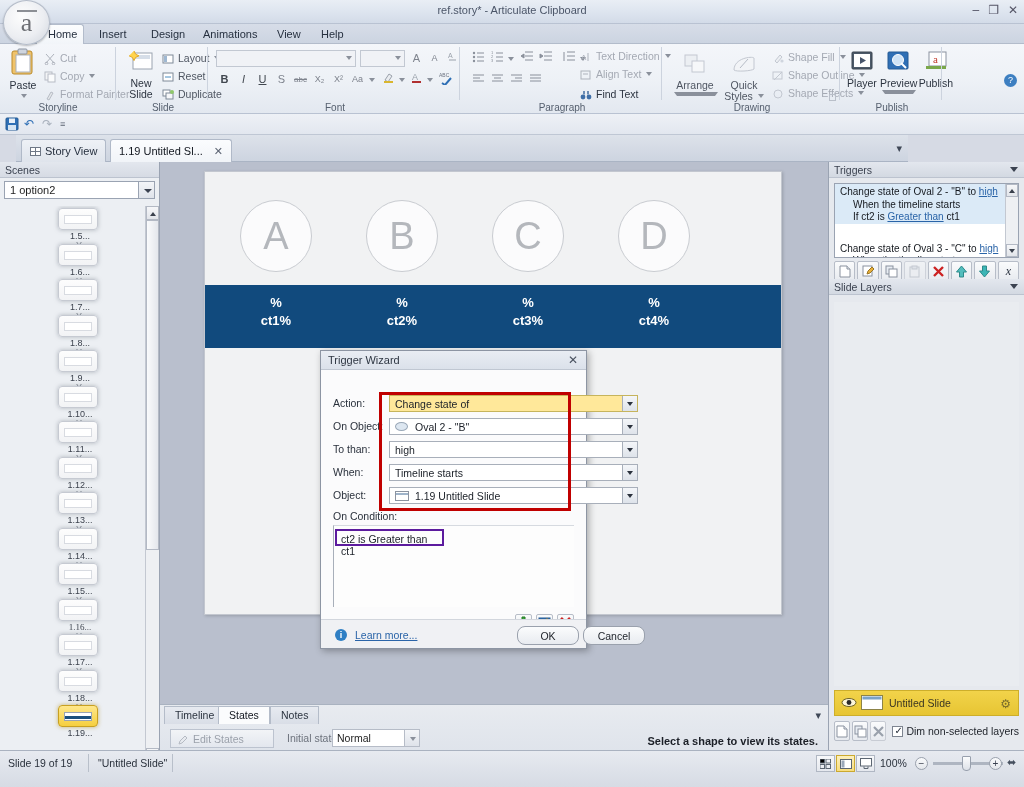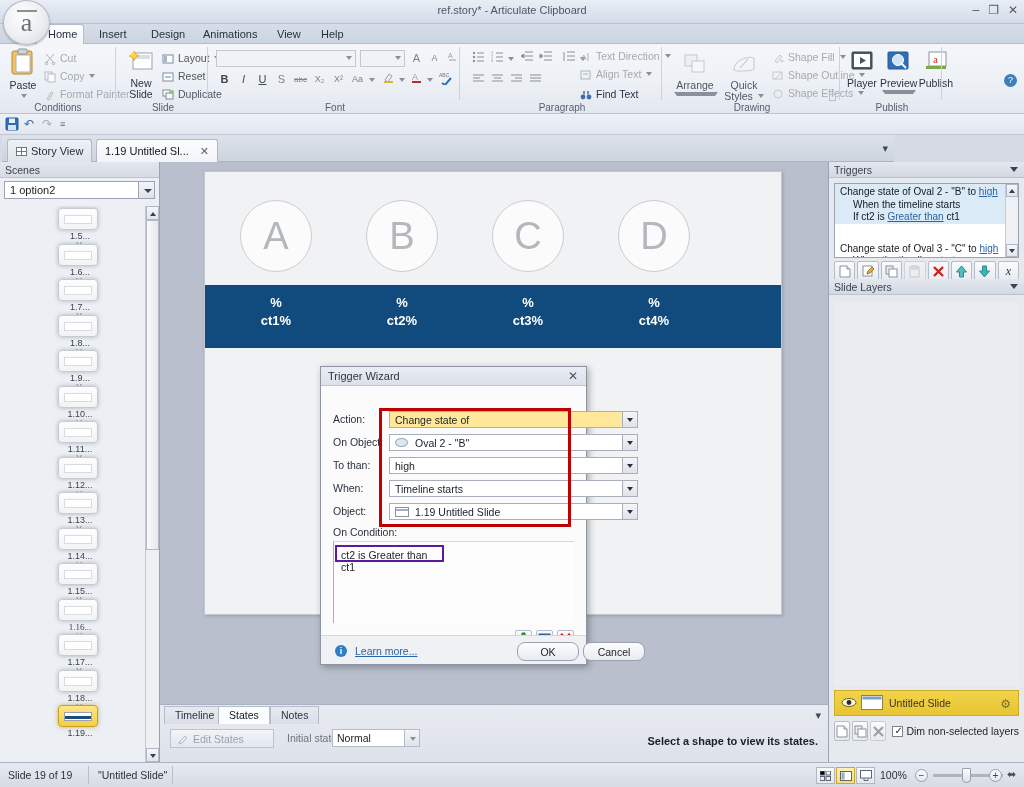--- a/index.html
+++ b/index.html
@@ -94,21 +94,21 @@
   
   .qat{
     position:absolute; left:0; top:114px; width:1024px; height:21px;
     background:linear-gradient(180deg,#eef1f6,#e2e7ef);
     border-bottom:1px solid #bfc7d4;
   }
   .qat .q{ position:absolute; top:3px; font-size:12px; }
 
   
   .doctabs{
-    position:absolute; left:2px; top:135px; width:892px; height:27px;
+    position:absolute; left:16px; top:135px; width:892px; height:27px;
     background:linear-gradient(180deg,#dde2ea,#cdd4e0);
     border-bottom:1px solid #aab4c4;
   }
   .dtab{
     position:absolute; top:4px; height:23px; line-height:22px; padding:0 8px;
     font-size:11px; color:#26303f; border:1px solid #b0b9c8; border-bottom:none;
     border-radius:3px 3px 0 0;
     background:linear-gradient(180deg,#eef1f6,#dfe4ec);
   }
   .dtab.active{ background:linear-gradient(180deg,#fbfcfe,#f1f4f8); color:#11161e;}
@@ -272,21 +272,21 @@
     background:linear-gradient(180deg,#fafbfc,#e7eaef);
     display:flex;align-items:center;justify-content:center;font-size:11px;
   }
   .dimlbl{ font-size:10.5px; color:#1d2128; margin-left:4px; white-space:nowrap;}
   .chk{ display:inline-block; width:11px;height:11px;border:1px solid #7d8490;background:#fff;
     position:relative; vertical-align:-2px; margin-right:3px;}
   .chk:after{content:"\2713"; position:absolute; left:1px; top:-2px; font-size:10px; color:#1b2430;}
 
   
   .statusbar{
-    position:absolute; left:0; bottom:0; width:1024px; height:25px;
+    position:absolute; left:0; bottom:0; width:1024px; height:37px;
     background:linear-gradient(180deg,#e7eaf0,#d6dbe4); border-top:1px solid #aab2c0;
     font-size:10.5px; color:#2a313c;
   }
   .st-cell{ position:absolute; top:6px; }
   .sb-div{ position:absolute; top:3px; width:1px; height:18px; background:#b8bfca;}
   .viewbtn{
     position:absolute; top:4px; width:19px;height:17px; border:1px solid #b0b7c3;
     background:linear-gradient(180deg,#f7f8fa,#e5e8ee); display:flex;align-items:center;justify-content:center;
     font-size:10px; color:#474e5a;
   }
@@ -297,21 +297,20 @@
   .zbtn{ position:absolute; top:6px; width:13px;height:13px;border-radius:50%;
     border:1px solid #9aa1ad; background:linear-gradient(180deg,#fafbfc,#e4e7ec);
     font-size:10px; text-align:center; line-height:11px; color:#3a4150;}
 
   
   .dialog{
     position:absolute; left:320px; top:350px; width:267px; height:299px;
     background:#f7f8f9; border:1px solid #8d95a3;
     box-shadow:2px 2px 7px rgba(0,0,0,.3);
     z-index:60;
-    margin-top:16px;
   }
   .dlg-title{
     height:19px; background:linear-gradient(180deg,#e9edf3,#dbe1ea);
     border-bottom:1px solid #c0c7d2; font-size:11px; color:#2e3642; padding:3px 0 0 7px;
     position:relative;
   }
   .dlg-title .x{ position:absolute; right:8px; top:2px; font-size:12px; color:#4a5260;}
   .dlg-body{ position:absolute; left:0;right:0; top:19px; bottom:0; background:#fbfbfc;}
   .frow{ position:absolute; left:12px; height:17px; font-size:10.5px; color:#2a313c; }
   .fctl{
@@ -422,21 +421,21 @@
         </span><span>Copy</span>
         <span class="caret-dn"></span>
       </div>
       <div class="cmd dis" style="left:44px;top:44px;">
         <span class="mini-ico">
           <svg width="12" height="12" viewBox="0 0 12 12">
               <path d="M3 10l4-7 2 1-4 7z" fill="#e3e6ea" stroke="#b7bcc5"></path>
             </svg>
         </span><span>Format Painter</span>
       </div>
-      <div class="glabel">Conditions</div>
+      <div class="glabel">Storyline</div>
       <div class="sep"></div>
     </div>
 
     <div class="rgroup" style="left:118px;width:90px;">
       <div class="btn-big" style="left:6px;top:6px;width:34px;">
         <span class="ico">
           <svg width="26" height="24" viewBox="0 0 26 24">
               <rect x="5" y="3" width="19" height="16" fill="#fff" stroke="#9aa3b0"></rect>
               <rect x="7" y="5" width="15" height="4" fill="#d6dee8"></rect>
               <path d="M3 2l1.6 3.2L8 6.8 4.6 8.4 3 11.6 1.4 8.4 -2 6.8" fill="#ffd34d" stroke="#e2a92b" transform="translate(3,-1)"></path>

